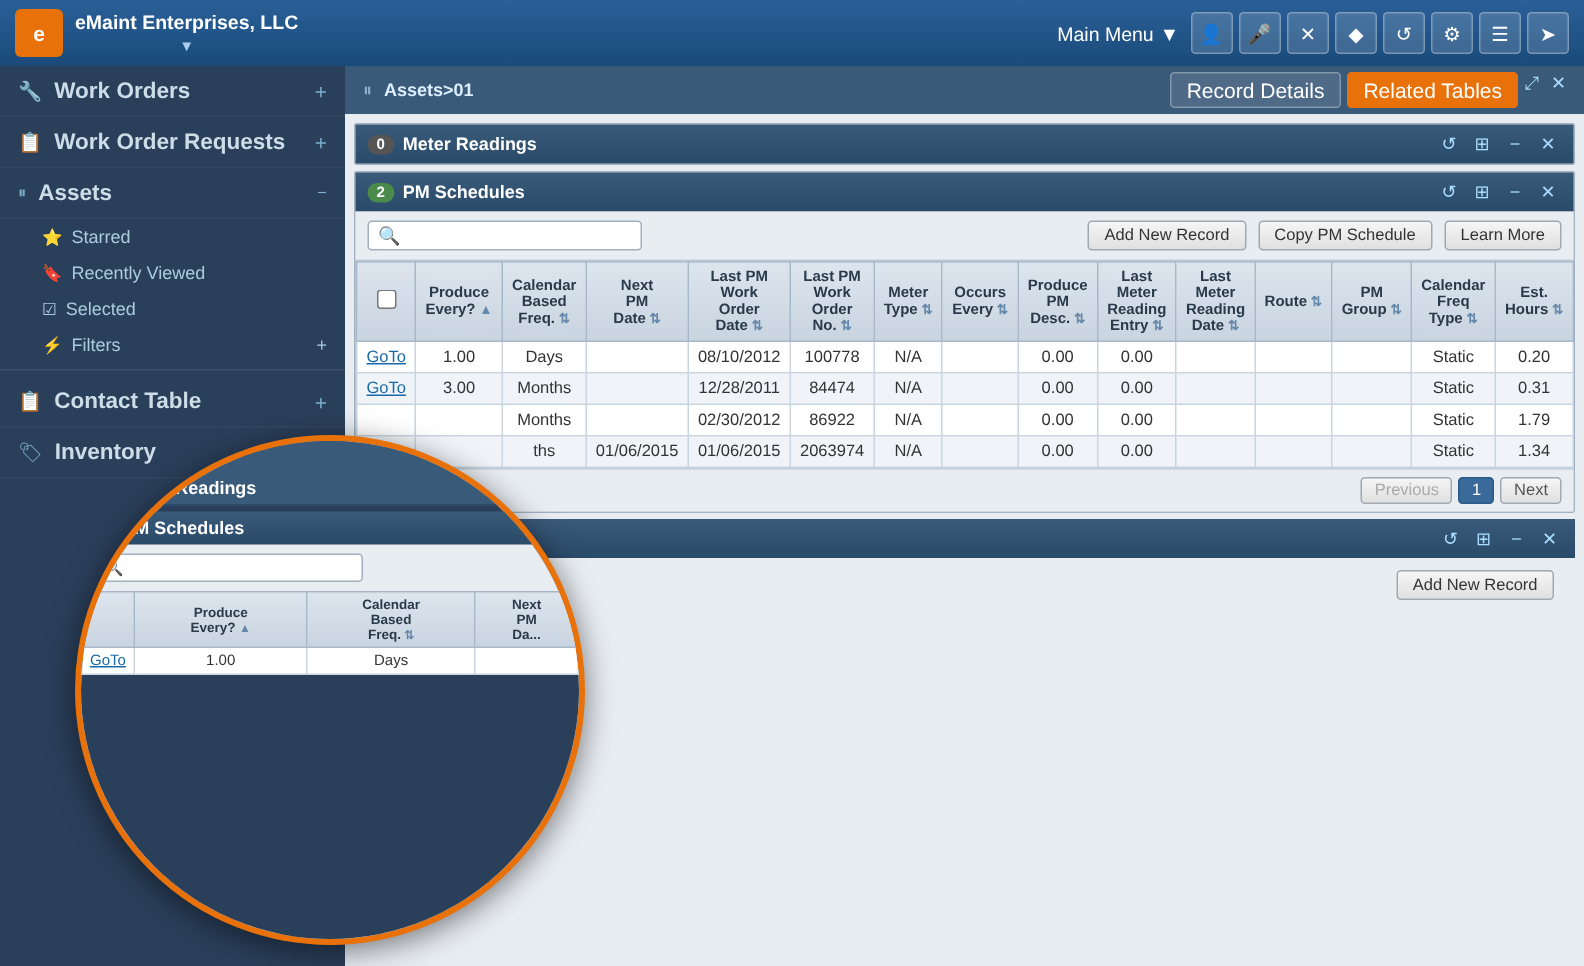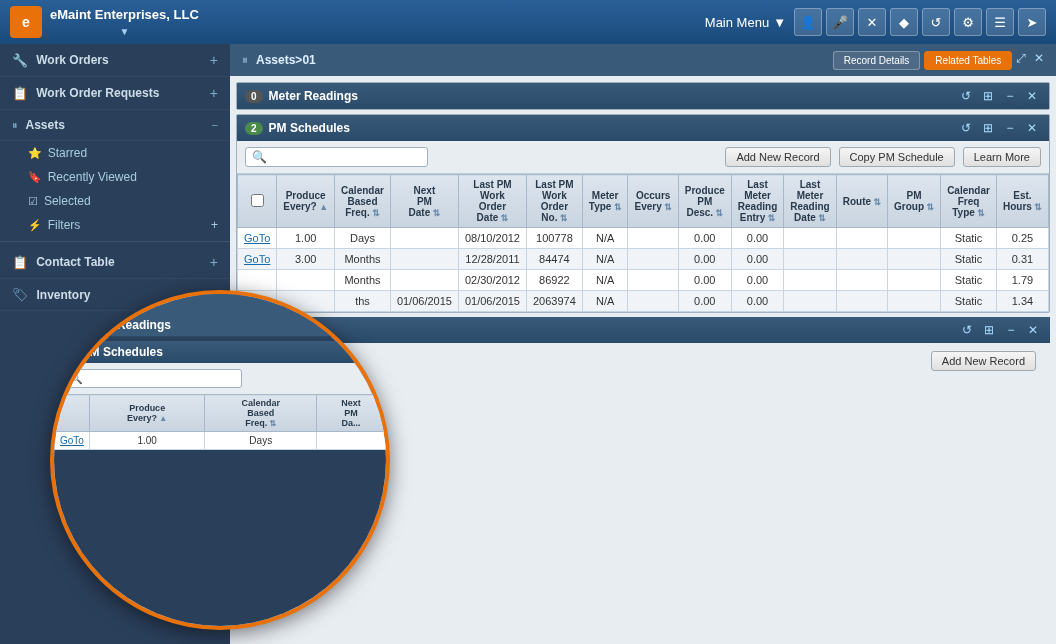--- a/index.html
+++ b/index.html
@@ -63,21 +63,21 @@
     .sidebar-item {
       display: flex;
       align-items: center;
       padding: 8px 12px;
       color: #ccdde8;
       cursor: pointer;
       gap: 8px;
       border-bottom: 1px solid rgba(255,255,255,0.05);
     }
     .sidebar-item .item-icon { font-size: 13px; color: #7aadcc; flex-shrink: 0; }
-    .sidebar-item .item-label { font-size: 12px; font-weight: bold; }
+    .sidebar-item .item-label { font-size: 15px; font-weight: bold; }
     .sidebar-item .add-btn {
       margin-left: auto;
       color: #7aadcc;
       font-size: 14px;
     }
     .sidebar-sub-item {
       display: flex;
       align-items: center;
       padding: 5px 12px 5px 28px;
       color: #aaccdd;
@@ -116,21 +116,21 @@
       gap: 8px;
     }
     .breadcrumb-text { color: #ddeeff; font-size: 12px; font-weight: bold; }
     .breadcrumb-icon { color: #8aadcc; font-size: 12px; }
     .tab-buttons { margin-left: auto; display: flex; gap: 4px; }
     .tab-btn {
       padding: 3px 10px;
       border-radius: 3px;
       border: 1px solid rgba(255,255,255,0.3);
       color: white;
-      font-size: 10px;
+      font-size: 14px;
       cursor: pointer;
       background: rgba(255,255,255,0.1);
     }
     .tab-btn.active {
       background: #e8710a;
       border-color: #e8710a;
     }
     .tab-close { color: #aaddff; font-size: 12px; cursor: pointer; margin-left: 4px; }
     .tab-expand { color: #aaddff; font-size: 12px; cursor: pointer; }
     .panel-header {
@@ -533,21 +533,21 @@
               <td>08/10/2012</td>
               <td>100778</td>
               <td>N/A</td>
               <td></td>
               <td>0.00</td>
               <td>0.00</td>
               <td></td>
               <td></td>
               <td></td>
               <td>Static</td>
-              <td>0.25</td>
+              <td>0.20</td>
               <td class="link-cell">Q403014</td>
             </tr>
             <tr>
               <td><span class="goto-link">GoTo</span></td>
               <td>3.00</td>
               <td>Months</td>
               <td></td>
               <td>12/28/2011</td>
               <td>84474</td>
               <td>N/A</td>
@@ -594,20 +594,25 @@
               <td></td>
               <td></td>
               <td>Static</td>
               <td>1.34</td>
               <td class="link-cell">Q403014</td>
             </tr>
           </tbody>
         </table>
       </div>
 
+      <div class="pagination-bar">
+        <button class="page-btn" disabled="">Previous</button>
+        <button class="page-btn active">1</button>
+        <button class="page-btn">Next</button>
+      </div>
     </div>
 
     <div style="margin: 4px 6px 0;">
       <div class="third-panel-header" style="margin:0;">
         <div class="panel-icons" style="margin-left:auto;">
           <span class="panel-icon-btn">↺</span>
           <span class="panel-icon-btn">⊞</span>
           <span class="panel-icon-btn">−</span>
           <span class="panel-icon-btn">✕</span>
         </div>

